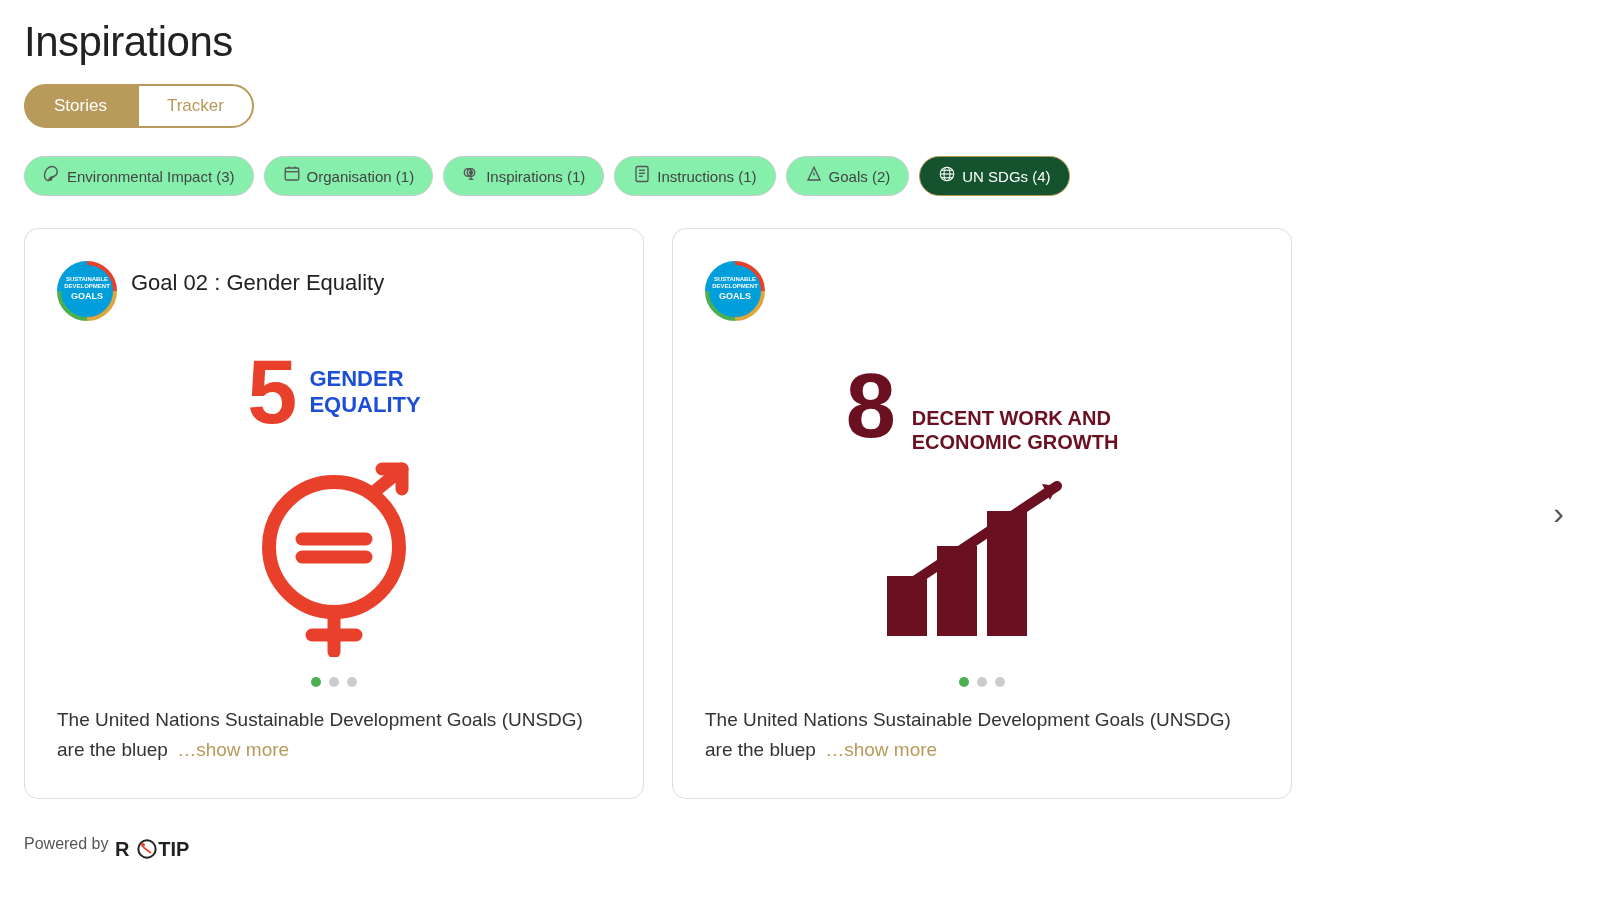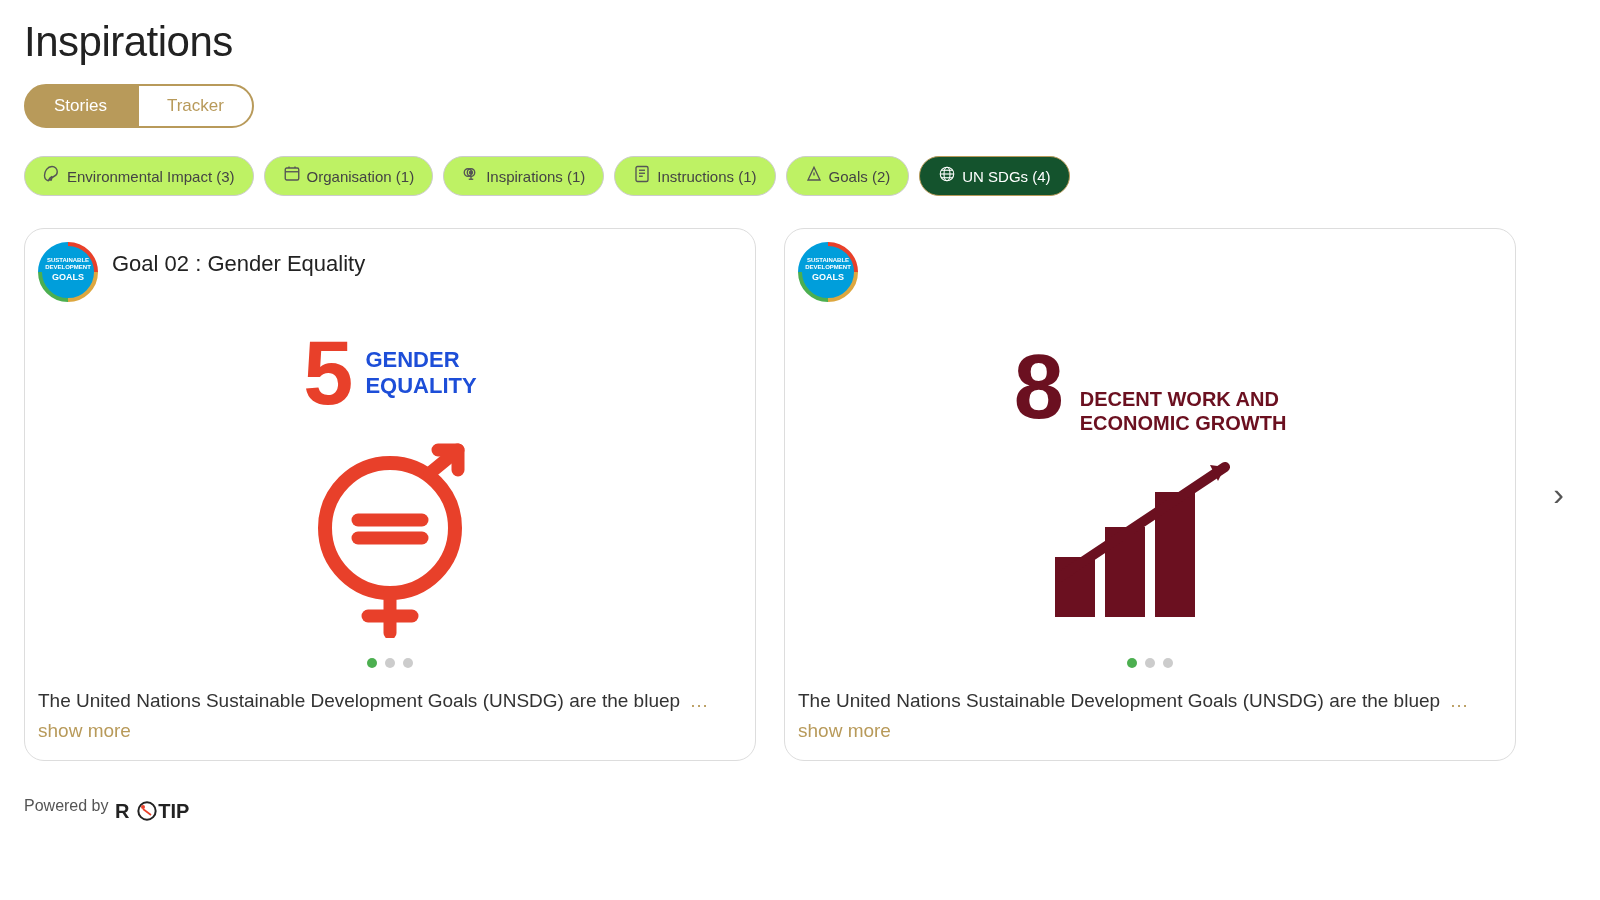--- a/index.html
+++ b/index.html
@@ -57,21 +57,21 @@
     }
     .chip {
       display: flex;
       align-items: center;
       gap: 6px;
       padding: 8px 18px;
       border: 1.5px solid #ccc;
       border-radius: 24px;
       font-size: 15px;
       cursor: pointer;
-      background: #bef264;
+      background: #86efac;
       color: #444;
       white-space: nowrap;
     }
     .chip.active-chip {
       background: #14532d;
       border-color: #b89a5a;
       color: #fff;
     }
     .chip-icon {
       font-size: 16px;
@@ -86,24 +86,24 @@
     }
     .cards-row {
       display: flex;
       gap: 28px;
       flex: 1;
     }
 
     
     .card {
       border: 1.5px solid #ddd;
-      border-radius: 20px;
-      width: 732px;
+      border-radius: 14px;
+      width: 620px;
       min-height: 500px;
-      padding: 13px;
+      padding: 32px;
       background: #fff;
       display: flex;
       flex-direction: column;
     }
     .card-header {
       display: flex;
       align-items: flex-start;
       gap: 14px;
       margin-bottom: 16px;
     }

